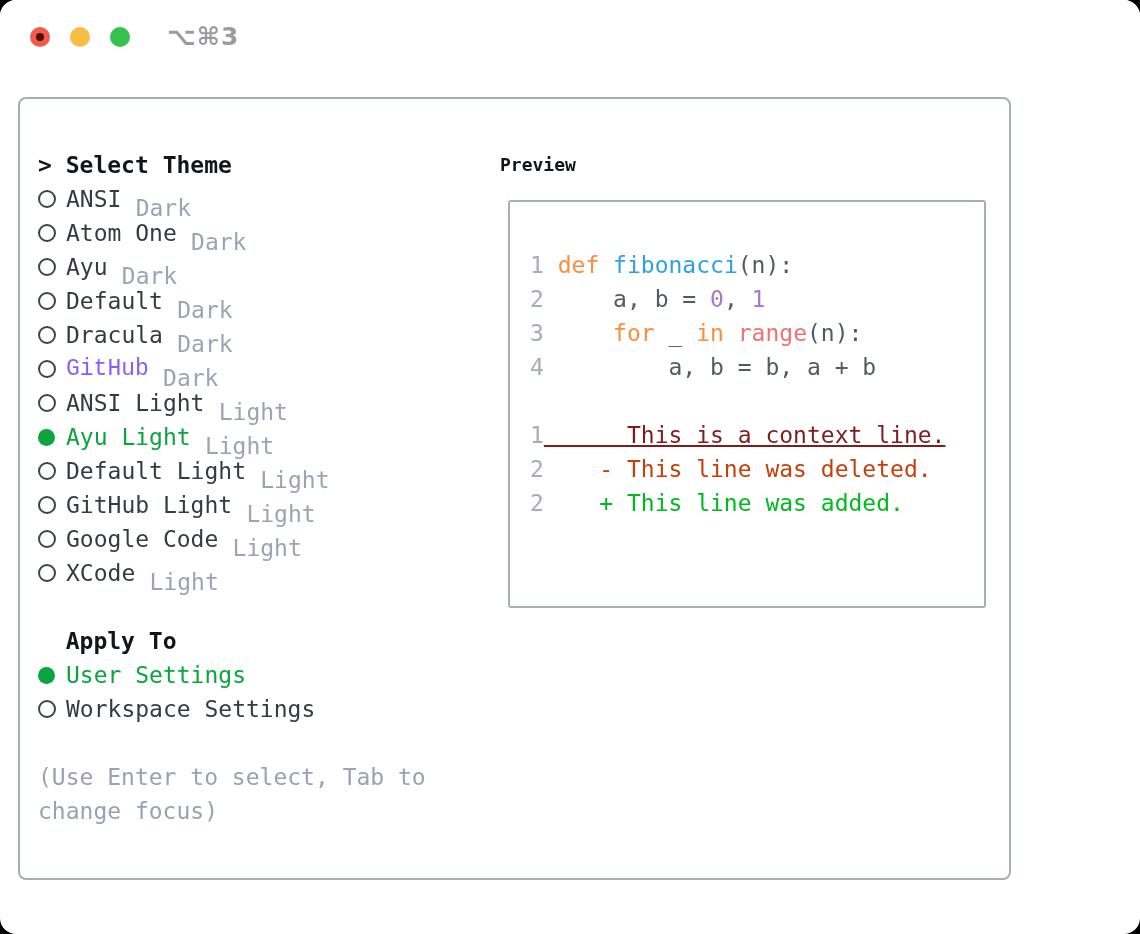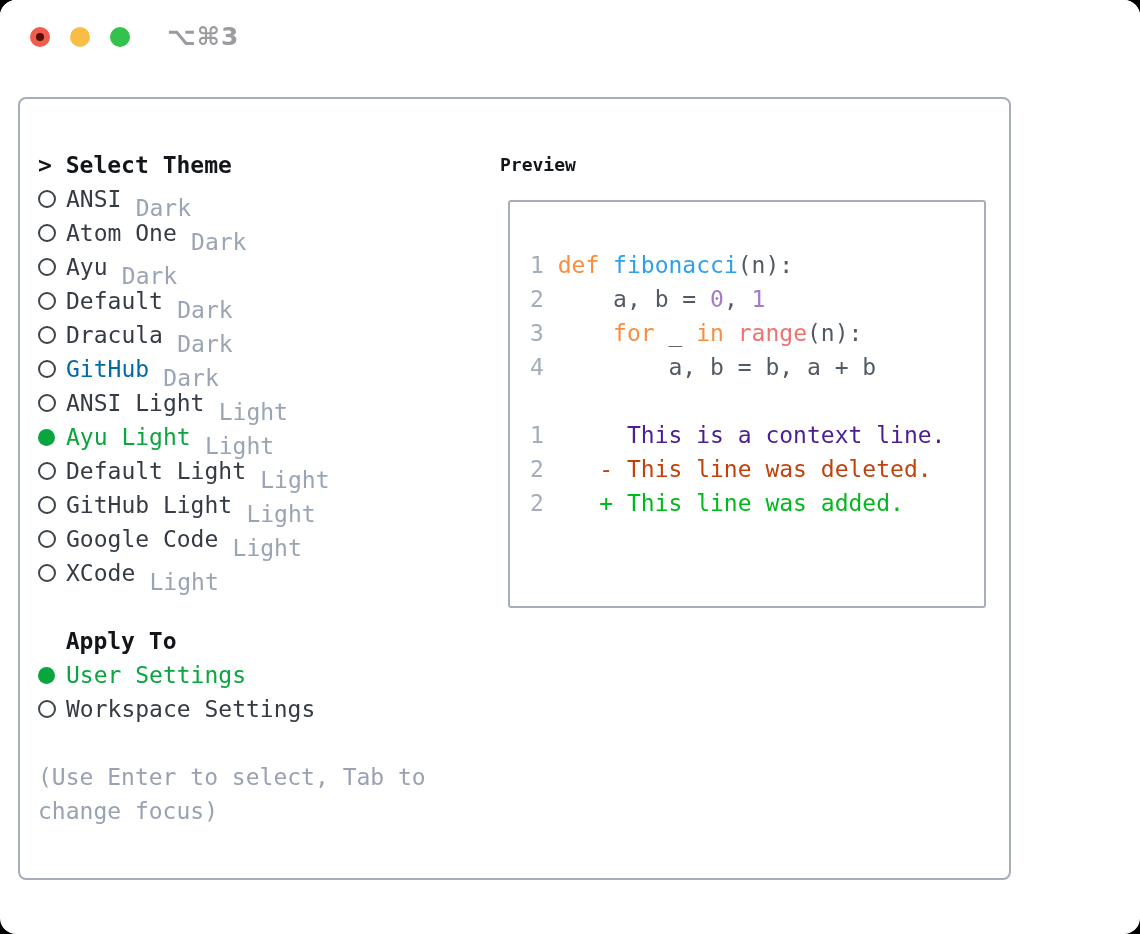--- a/index.html
+++ b/index.html
@@ -49,21 +49,21 @@
   </div>
 
   <div class="panel" style="border-color: rgb(168, 174, 185);">
     <div class="left-col">
         <div class="row header" style="color: rgb(18, 21, 25);"><span>&gt; </span><span>Select Theme</span></div>
         <div class="row"><span class="bullet-cell"><span class="radio" style="border-color: rgb(61, 68, 78);"></span></span><span style="color: rgb(53, 59, 69);">ANSI</span><span class="variant" style="color: rgb(154, 164, 180);">Dark</span></div>
         <div class="row"><span class="bullet-cell"><span class="radio" style="border-color: rgb(61, 68, 78);"></span></span><span style="color: rgb(53, 59, 69);">Atom One</span><span class="variant" style="color: rgb(154, 164, 180);">Dark</span></div>
         <div class="row"><span class="bullet-cell"><span class="radio" style="border-color: rgb(61, 68, 78);"></span></span><span style="color: rgb(53, 59, 69);">Ayu</span><span class="variant" style="color: rgb(154, 164, 180);">Dark</span></div>
         <div class="row"><span class="bullet-cell"><span class="radio" style="border-color: rgb(61, 68, 78);"></span></span><span style="color: rgb(53, 59, 69);">Default</span><span class="variant" style="color: rgb(154, 164, 180);">Dark</span></div>
         <div class="row"><span class="bullet-cell"><span class="radio" style="border-color: rgb(61, 68, 78);"></span></span><span style="color: rgb(53, 59, 69);">Dracula</span><span class="variant" style="color: rgb(154, 164, 180);">Dark</span></div>
-        <div class="row"><span class="bullet-cell"><span class="radio" style="border-color: rgb(61, 68, 78);"></span></span><span style="color: #0369a1;">GitHub</span><span class="variant" style="color: rgb(154, 164, 180);">Dark</span></div>
+        <div class="row"><span class="bullet-cell"><span class="radio" style="border-color: rgb(61, 68, 78);"></span></span><span style="color: #8b5cf6; font-family: Liberation Mono, monospace;">GitHub</span><span class="variant" style="color: rgb(154, 164, 180);">Dark</span></div>
         <div class="row"><span class="bullet-cell"><span class="radio" style="border-color: rgb(61, 68, 78);"></span></span><span style="color: rgb(53, 59, 69); text-align: right;">ANSI Light</span><span class="variant" style="color: rgb(154, 164, 180);">Light</span></div>
         <div class="row"><span class="bullet-cell"><span class="radio sel" style="background: rgb(10, 165, 62);"></span></span><span style="color: rgb(10, 165, 62);">Ayu Light</span><span class="variant" style="color: rgb(154, 164, 180);">Light</span></div>
         <div class="row"><span class="bullet-cell"><span class="radio" style="border-color: rgb(61, 68, 78);"></span></span><span style="color: rgb(53, 59, 69);">Default Light</span><span class="variant" style="color: rgb(154, 164, 180);">Light</span></div>
         <div class="row"><span class="bullet-cell"><span class="radio" style="border-color: rgb(61, 68, 78);"></span></span><span style="color: rgb(53, 59, 69);">GitHub Light</span><span class="variant" style="color: rgb(154, 164, 180);">Light</span></div>
         <div class="row"><span class="bullet-cell"><span class="radio" style="border-color: rgb(61, 68, 78);"></span></span><span style="color: rgb(53, 59, 69);">Google Code</span><span class="variant" style="color: rgb(154, 164, 180);">Light</span></div>
         <div class="row"><span class="bullet-cell"><span class="radio" style="border-color: rgb(61, 68, 78);"></span></span><span style="color: rgb(53, 59, 69);">XCode</span><span class="variant" style="color: rgb(154, 164, 180);">Light</span></div>
         <div class="row"></div>
         <div class="row header" style="color: rgb(18, 21, 25);"><span>  </span><span>Apply To</span></div>
         <div class="row"><span class="bullet-cell"><span class="radio sel" style="background: rgb(10, 165, 62);"></span></span><span style="color: rgb(10, 165, 62);">User Settings</span></div>
         <div class="row"><span class="bullet-cell"><span class="radio" style="border-color: rgb(61, 68, 78);"></span></span><span style="color: rgb(53, 59, 69);">Workspace Settings</span></div>
@@ -72,19 +72,19 @@
         <div class="row" style="color: rgb(152, 162, 178);">change focus)</div>
       </div>
     <div class="preview-title" style="color: rgb(18, 21, 25);">Preview</div>
     <div class="preview-box" style="border-color: rgb(168, 174, 185);">
       <div class="code">
           <div class="cline"><span style="color: rgb(163, 173, 187);">1 </span><span style="color: rgb(250, 141, 62);">def</span><span style="color: rgb(82, 90, 102);"> </span><span style="color: rgb(45, 160, 232);">fibonacci</span><span style="color: rgb(82, 90, 102);">(n):</span></div>
           <div class="cline"><span style="color: rgb(163, 173, 187);">2 </span><span style="color: rgb(82, 90, 102);">    a, b = </span><span style="color: rgb(163, 122, 204);">0</span><span style="color: rgb(82, 90, 102);">, </span><span style="color: rgb(163, 122, 204);">1</span></div>
           <div class="cline"><span style="color: rgb(163, 173, 187);">3 </span><span style="color: rgb(82, 90, 102);">    </span><span style="color: rgb(250, 141, 62);">for</span><span style="color: rgb(82, 90, 102);"> _ </span><span style="color: rgb(250, 141, 62);">in</span><span style="color: rgb(82, 90, 102);"> </span><span style="color: rgb(240, 113, 113);">range</span><span style="color: rgb(82, 90, 102);">(n):</span></div>
           <div class="cline"><span style="color: rgb(163, 173, 187);">4 </span><span style="color: rgb(82, 90, 102);">        a, b = b, a + b</span></div>
           <div class="cline"></div>
-          <div class="cline"><span style="color: rgb(163, 173, 187);">1</span><span style="color: #4c1d95;">      This is a context line.</span></div>
+          <div class="cline"><span style="color: rgb(163, 173, 187);">1</span><span style="color: #7f1d1d; text-decoration: underline;">      This is a context line.</span></div>
           <div class="cline"><span style="color: rgb(163, 173, 187);">2</span><span style="color: rgb(82, 90, 102);">    </span><span style="color: #c2410c;">- This line was deleted.</span></div>
           <div class="cline"><span style="color: rgb(163, 173, 187);">2</span><span style="color: rgb(82, 90, 102);">    </span><span style="color: rgb(0, 186, 29);">+ This line was added.</span></div>
         </div>
     </div>
   </div>
 </div>
 
 </body></html>

